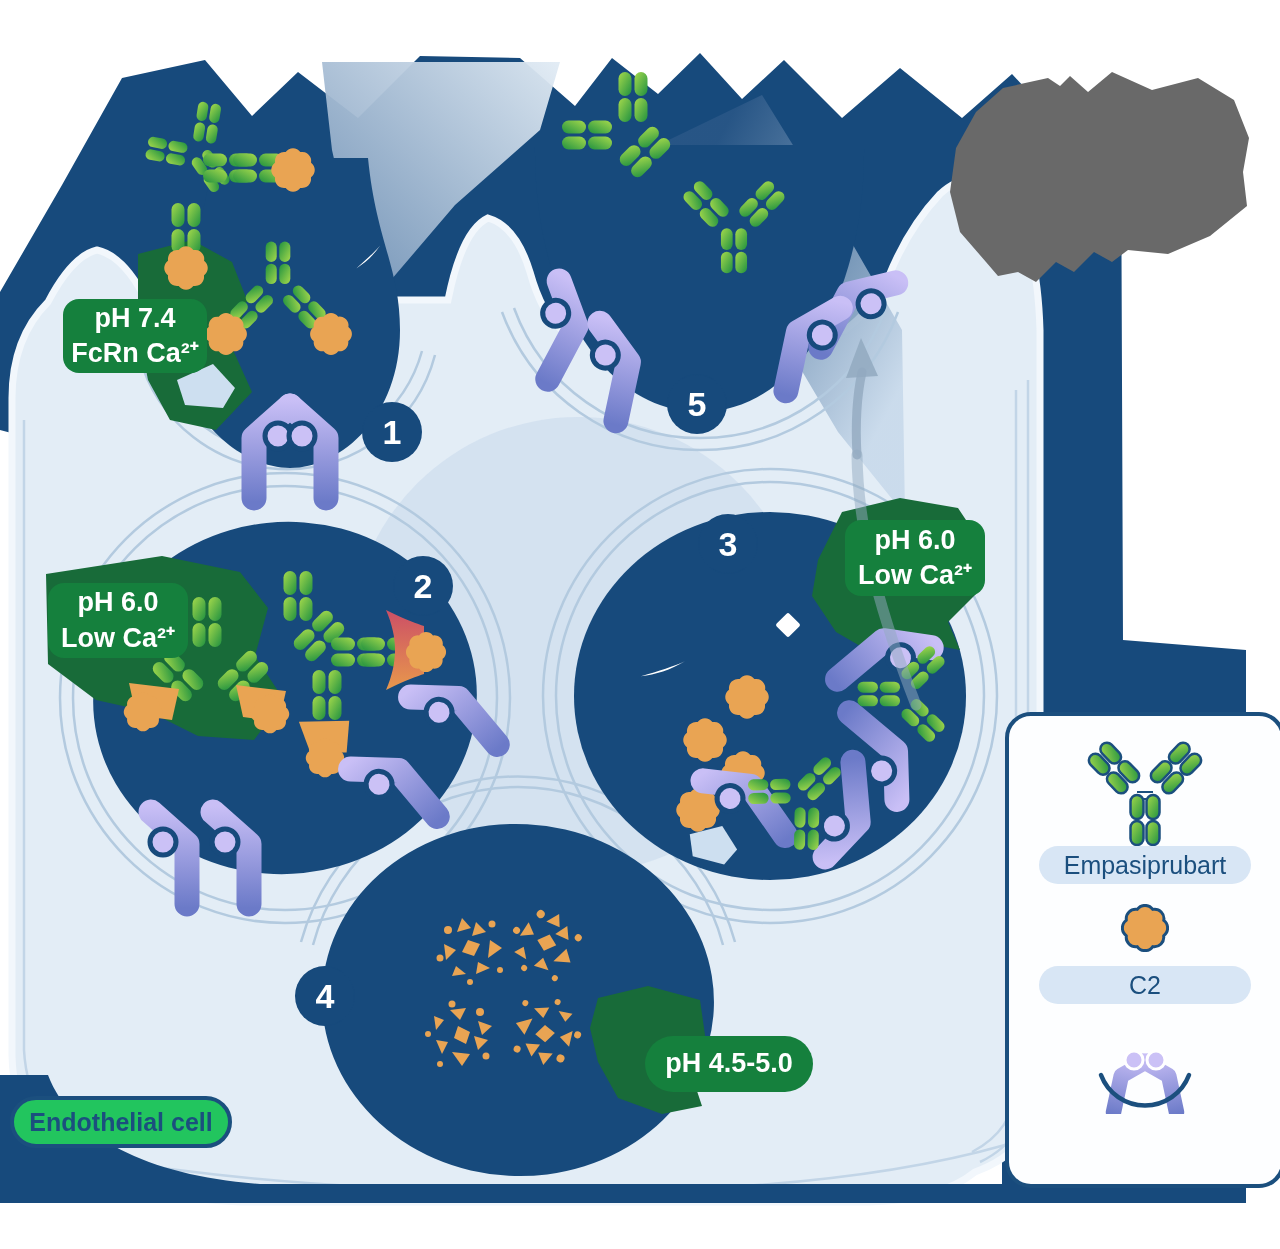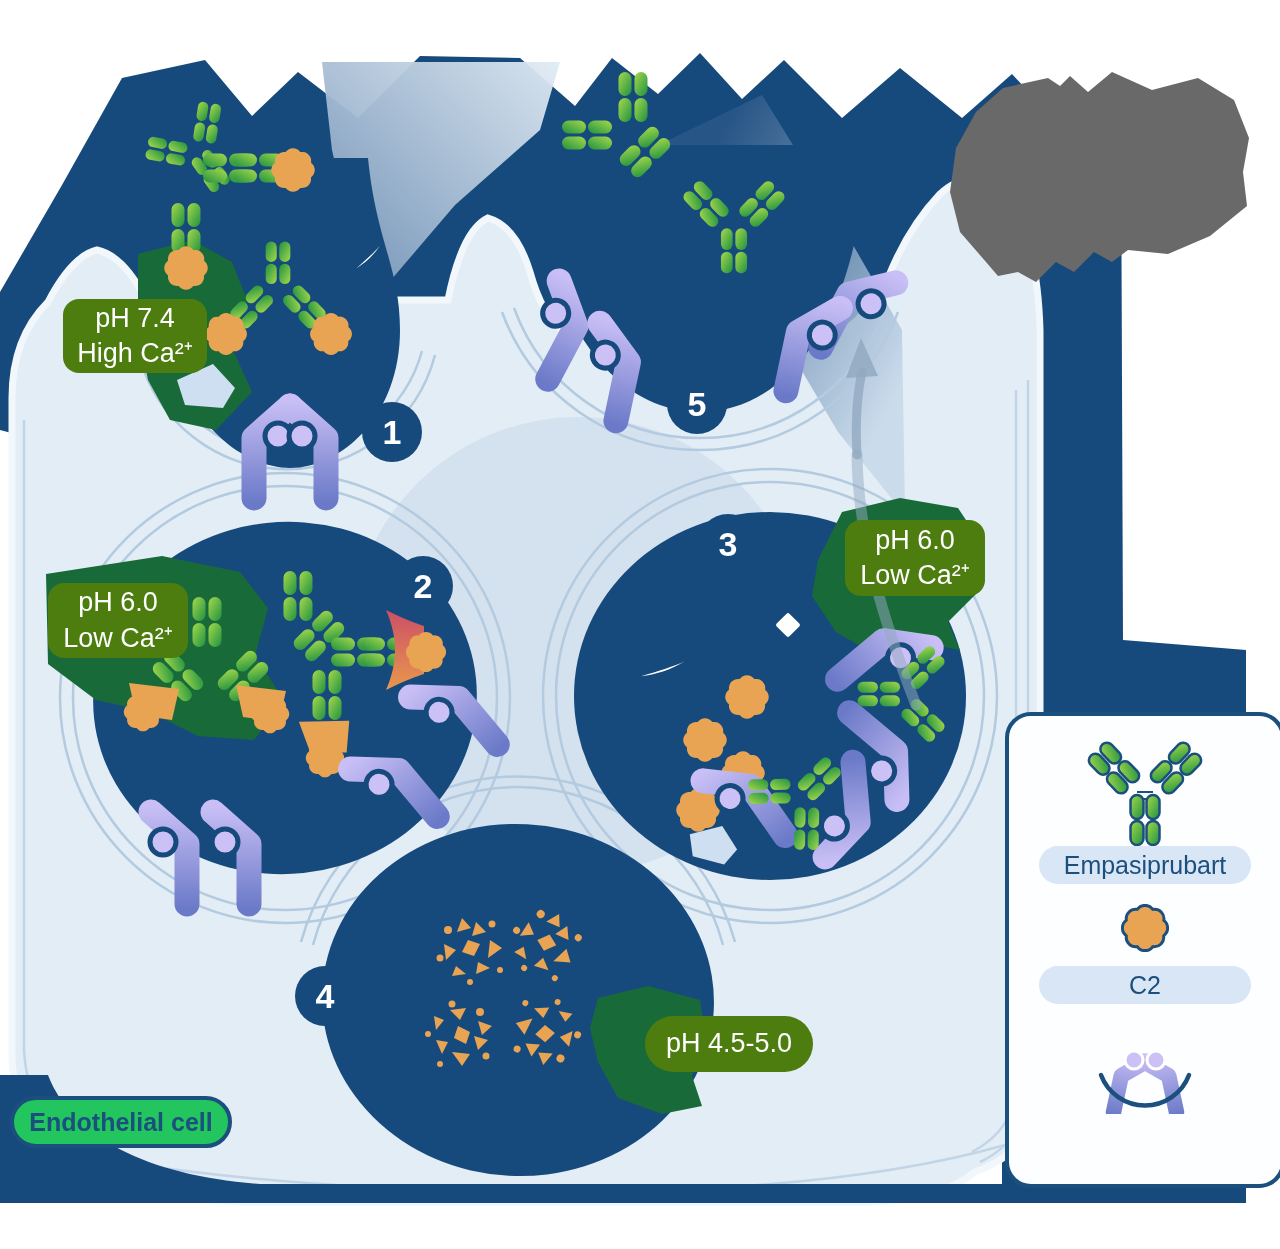--- a/index.html
+++ b/index.html
@@ -4,25 +4,25 @@
 <style>
   html,body{margin:0;padding:0;background:#ffffff;}
   .stage{position:relative;width:1280px;height:1249px;background:#ffffff;overflow:hidden;
          font-family:"Liberation Sans",sans-serif;}
   .art{position:absolute;left:0;top:0;z-index:1;}
   
   .badge{position:absolute;width:58px;height:58px;border-radius:50%;background:#174A7C;
          color:#ffffff;display:flex;align-items:center;justify-content:center;
          font-size:34px;font-weight:bold;z-index:4;}
   
-  .ph-label{position:absolute;background:#4d7c0f;border-radius:16px;color:#ffffff;
-            font-weight:normal;display:flex;flex-direction:column;align-items:center;
+  .ph-label{position:absolute;background:#15803d;border-radius:16px;color:#ffffff;
+            font-weight:bold;display:flex;flex-direction:column;align-items:center;
             justify-content:center;font-size:27px;line-height:1.3;z-index:5;text-align:center;}
   .ph-label .l2:empty{display:none;}
-  .pill-round{border-radius:29px;}
+  .pill-round{border-radius:29px;margin-top:20px;}
   
   .cell-tag{position:absolute;left:10px;top:1096px;width:222px;height:52px;background:#22c55e;
             border:4px solid #1B4F7E;border-radius:28px;box-sizing:border-box;display:flex;
             align-items:center;justify-content:center;color:#1B4F7E;font-weight:bold;
             font-size:25px;z-index:6;}
   
   .legend{position:absolute;left:1005px;top:712px;width:280px;height:476px;background:#FDFEFF;
           border:4px solid #1B4F7E;border-radius:26px;box-sizing:border-box;z-index:6;}
   .legend .lg-pill{position:absolute;left:50%;transform:translateX(-50%);width:212px;height:38px;
           background:#D8E6F5;border-radius:19px;display:flex;align-items:center;
@@ -262,21 +262,21 @@
 </div>
 <div class="badge" style="left:296px;top:967px;">
   <span>4</span>
 </div>
 <div class="badge" style="left:668px;top:375px;">
   <span>5</span>
 </div>
 
 <div class="ph-label" style="left:63px;top:299px;width:144px;height:74px;">
   <span class="l1">pH 7.4</span>
-  <span class="l2">High Ca²⁺</span>
+  <span class="l2">FcRn Ca²⁺</span>
 </div>
 <div class="ph-label" style="left:48px;top:583px;width:140px;height:75px;">
   <span class="l1">pH 6.0</span>
   <span class="l2">Low Ca²⁺</span>
 </div>
 <div class="ph-label" style="left:845px;top:520px;width:140px;height:76px;">
   <span class="l1">pH 6.0</span>
   <span class="l2">Low Ca²⁺</span>
 </div>
 <div class="ph-label pill-round" style="left:645px;top:1016px;width:168px;height:56px;">

